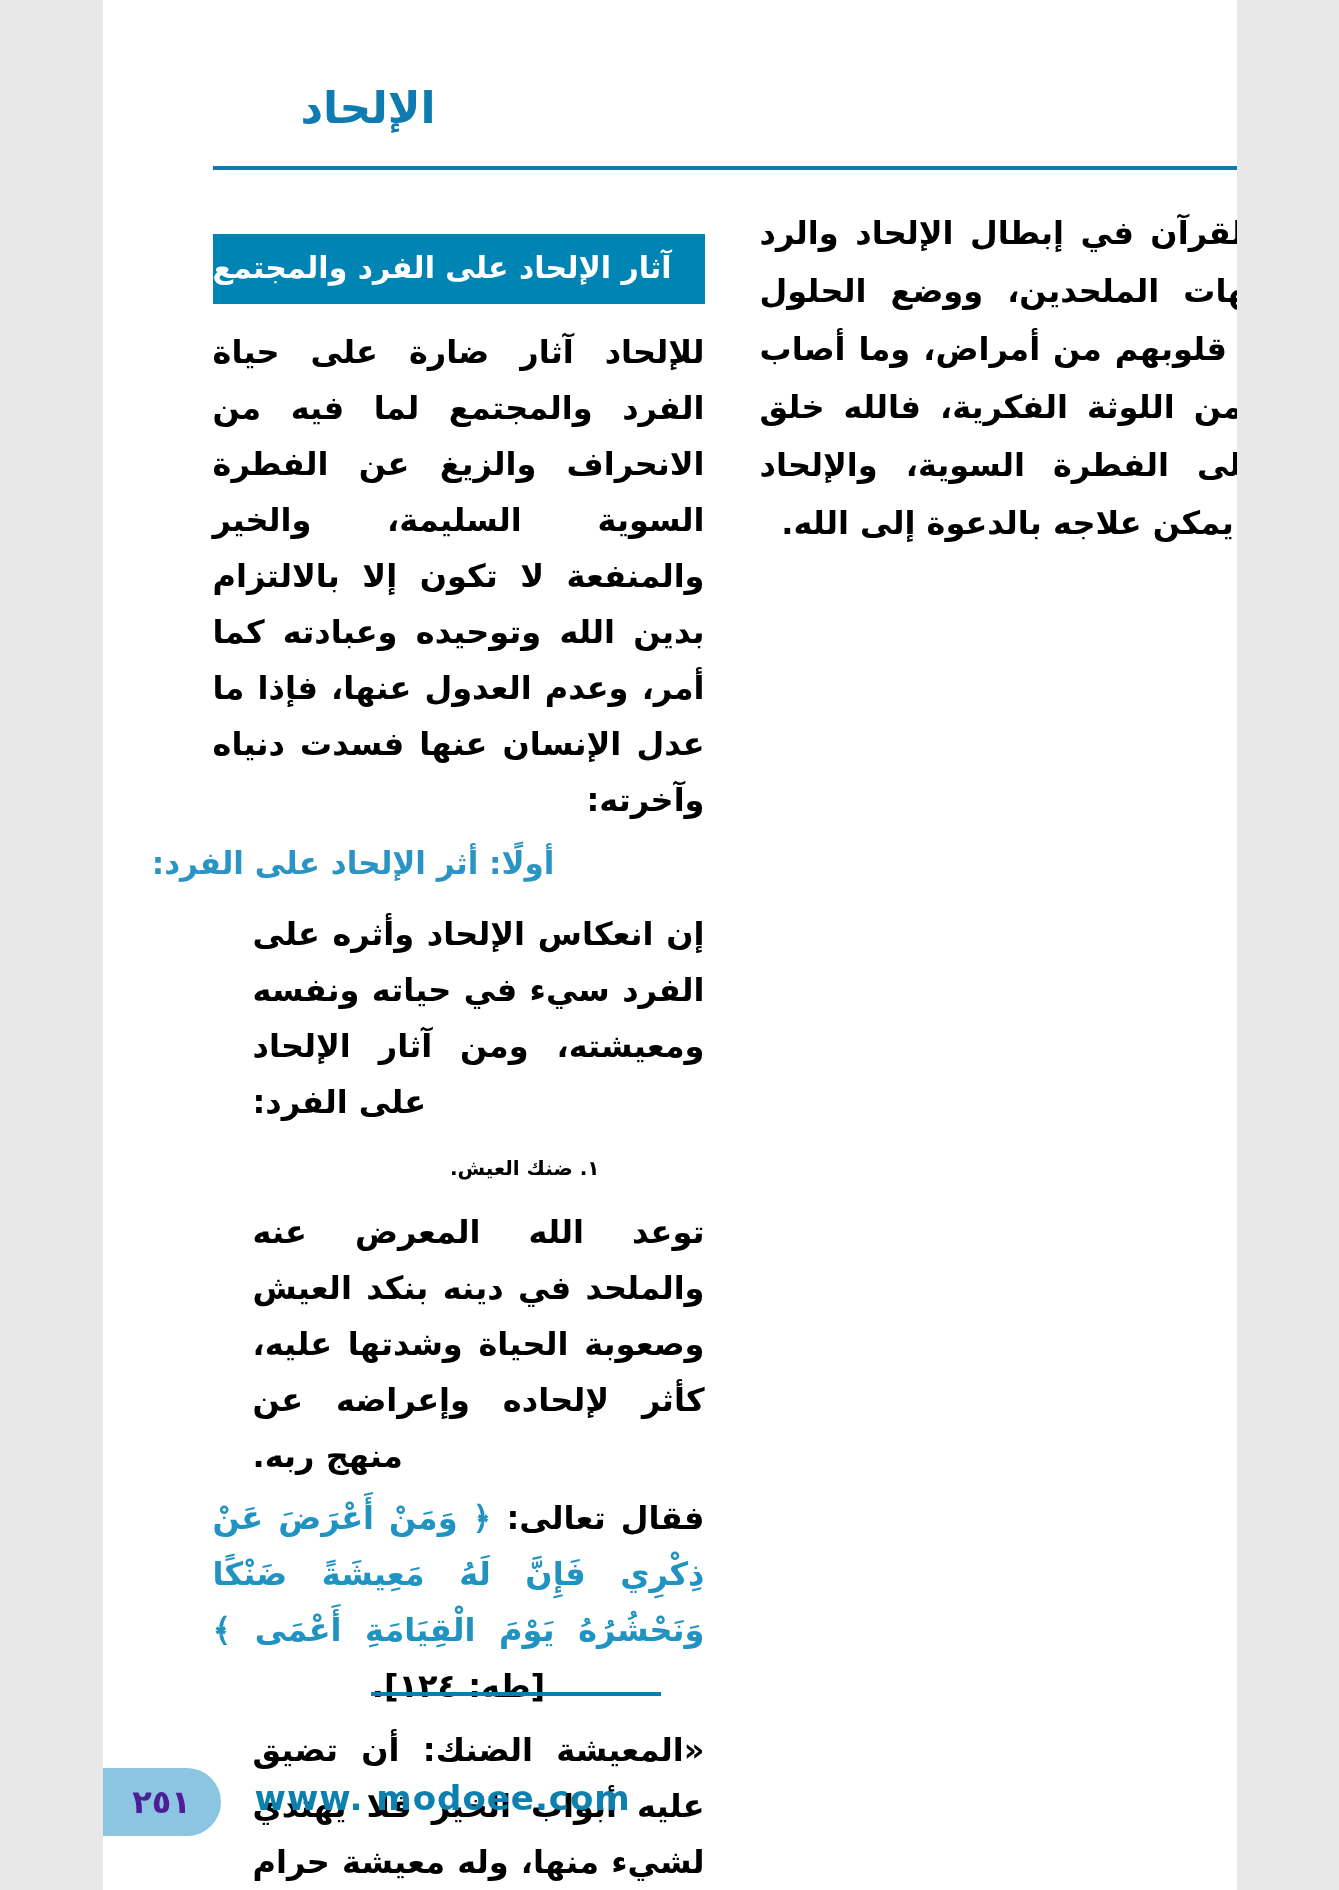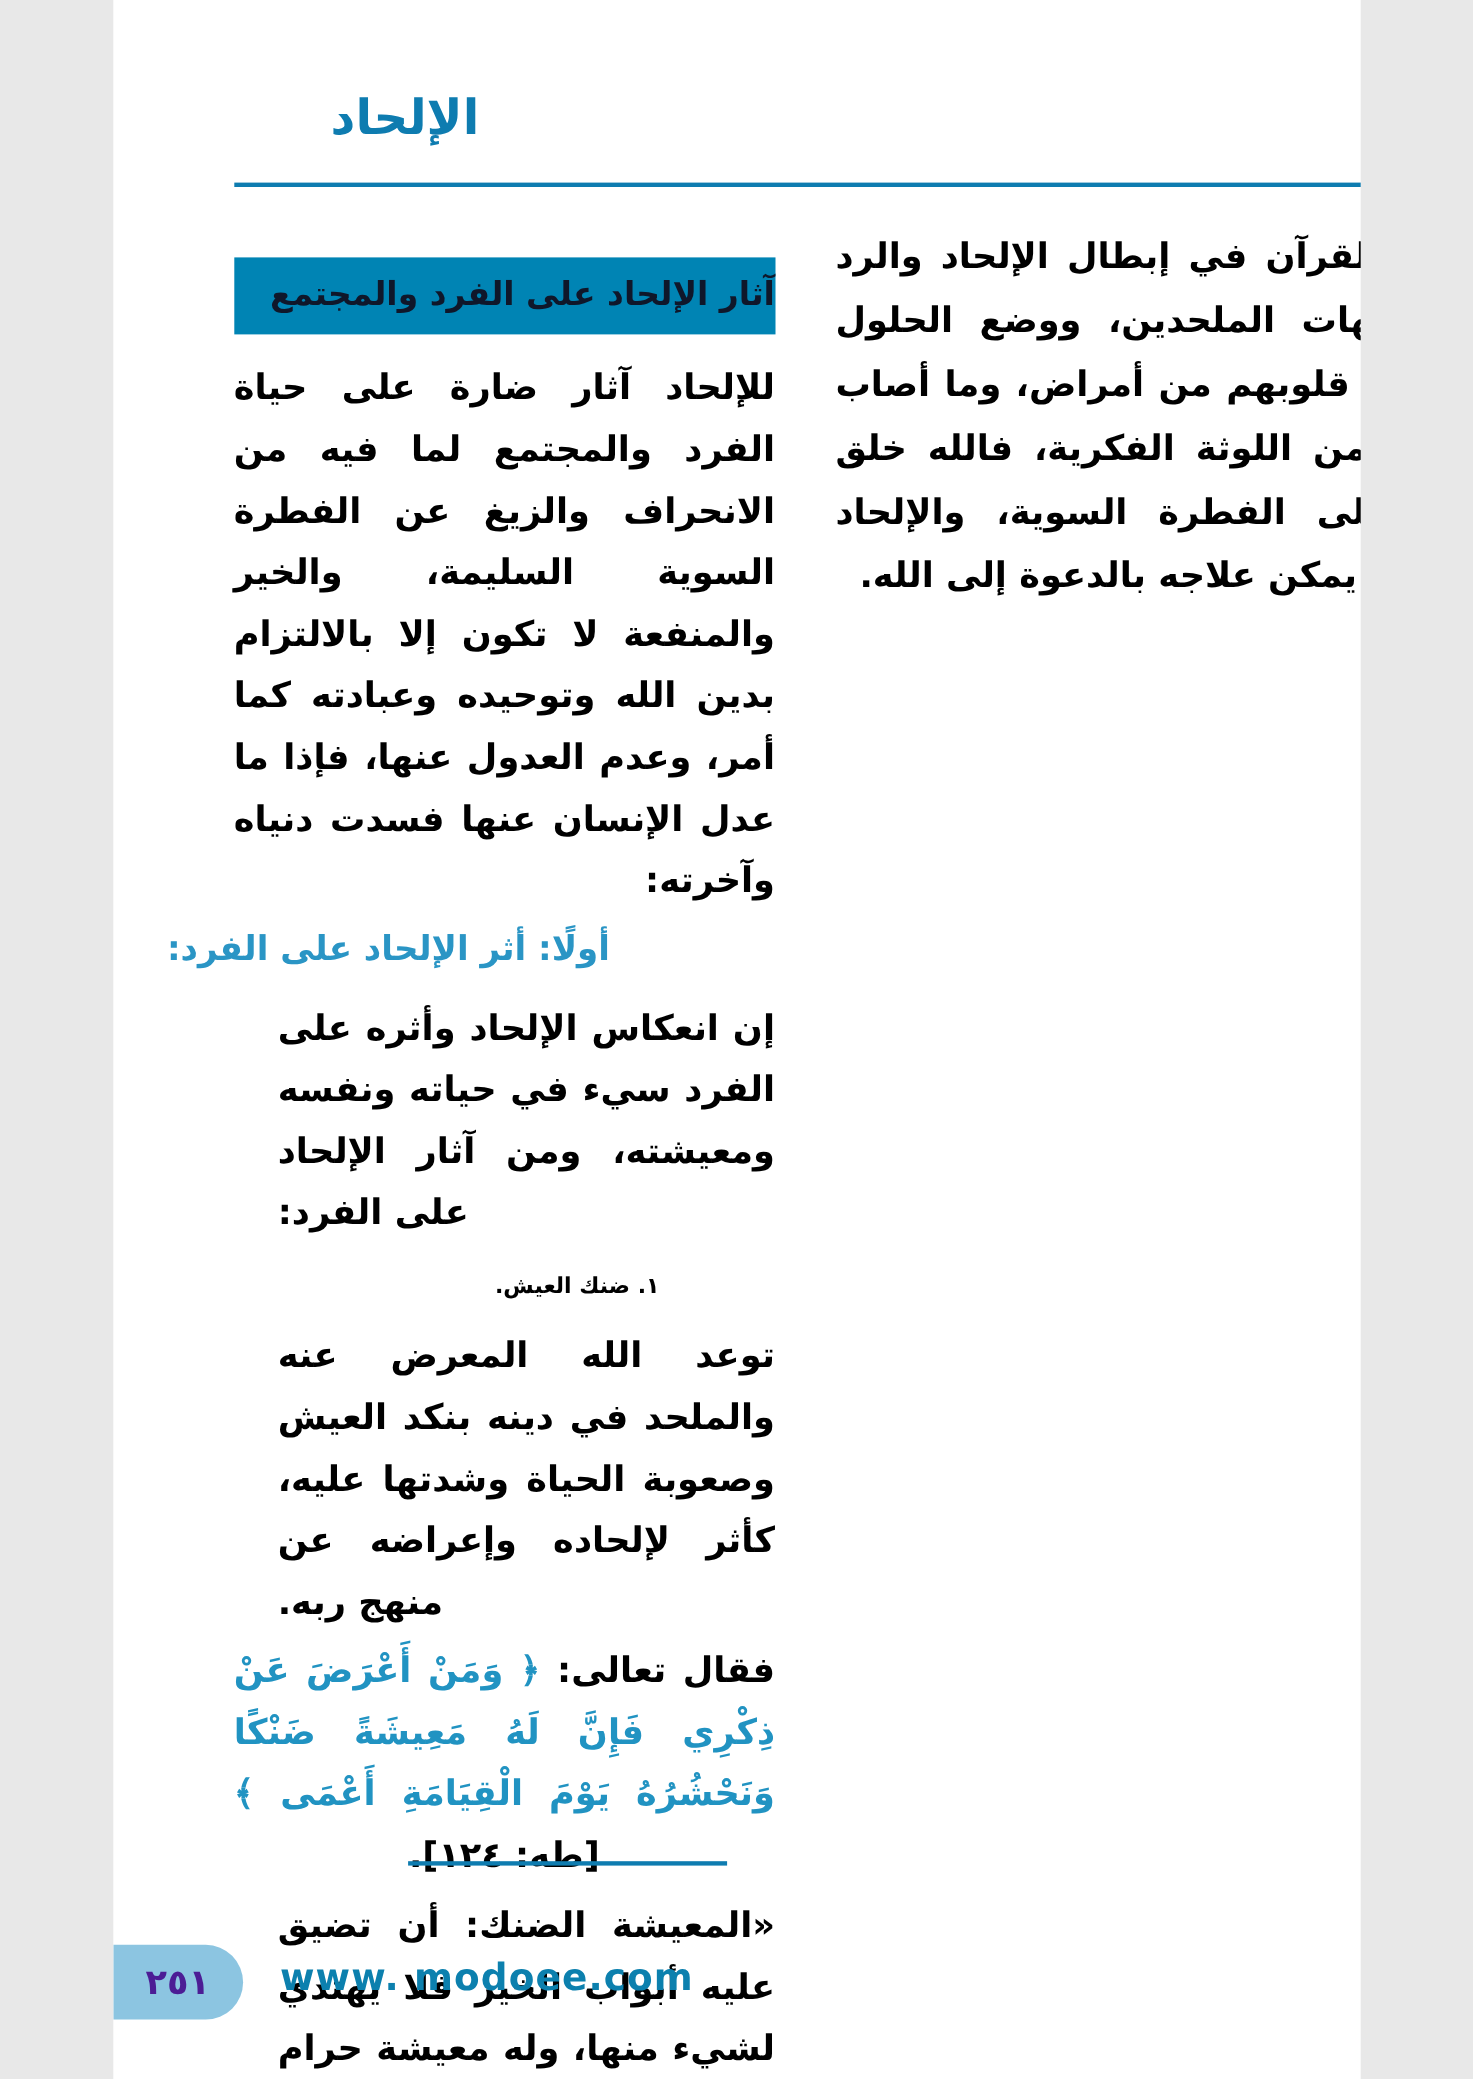--- a/index.html
+++ b/index.html
@@ -48,21 +48,21 @@
     color:var(--ink);
   }
   .rc-par{margin-top:14px;line-height:58px;text-align-last:center;}
   .last-left{text-align-last:left;margin-left:40px;}
   .last-center{text-align-last:center;}
   .last-justify{text-align-last:justify;}
   .section-box{
     margin-top:44px;
     height:70px;line-height:68px;
     background:var(--box-bg);
-    color:#0f172a;text-align:right;
+    color:#ffffff;text-align:left;
     font-size:30px;font-weight:bold;
     white-space:nowrap;
   }
   .p-intro{margin-top:20px;}
   .subheading{
     margin:10px 0 0 0;
     font-size:31px;font-weight:bold;
     color:var(--heading-blue);
     line-height:50px;
     text-align:center;

